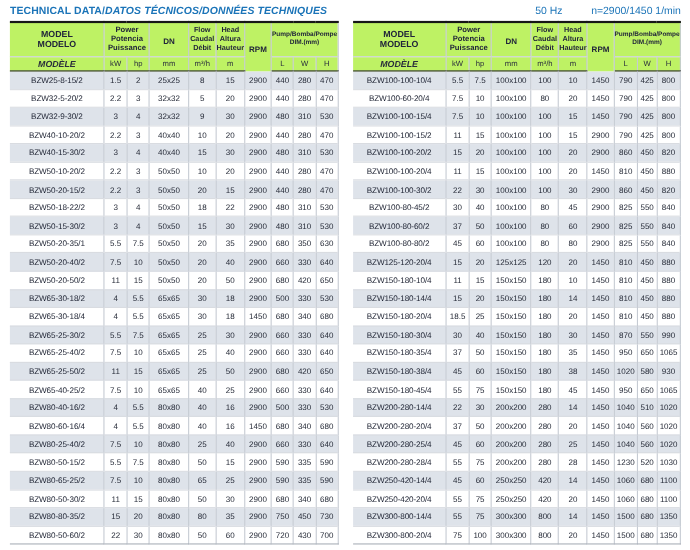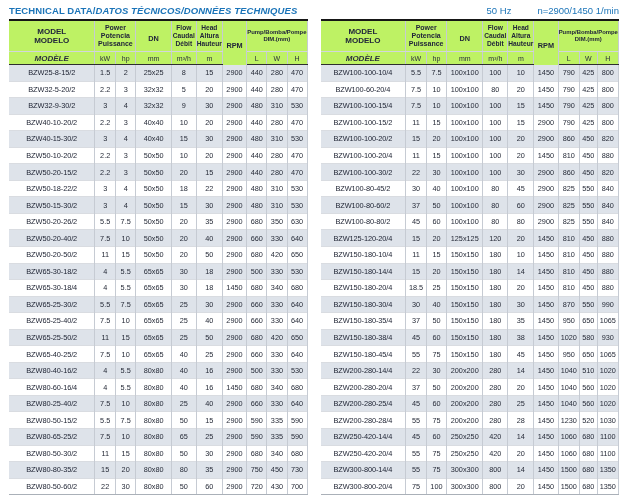--- a/index.html
+++ b/index.html
@@ -224,21 +224,21 @@
             <td>4</td>
             <td>50x50</td>
             <td>15</td>
             <td>30</td>
             <td>2900</td>
             <td>480</td>
             <td>310</td>
             <td>530</td>
           </tr>
           <tr>
-            <td class="model">BZW50-20-26/2</td>
+            <td class="model">BZW50-20-35/1</td>
             <td>5.5</td>
             <td>7.5</td>
             <td>50x50</td>
             <td>20</td>
             <td>35</td>
             <td>2900</td>
             <td>680</td>
             <td>350</td>
             <td>630</td>
           </tr>

